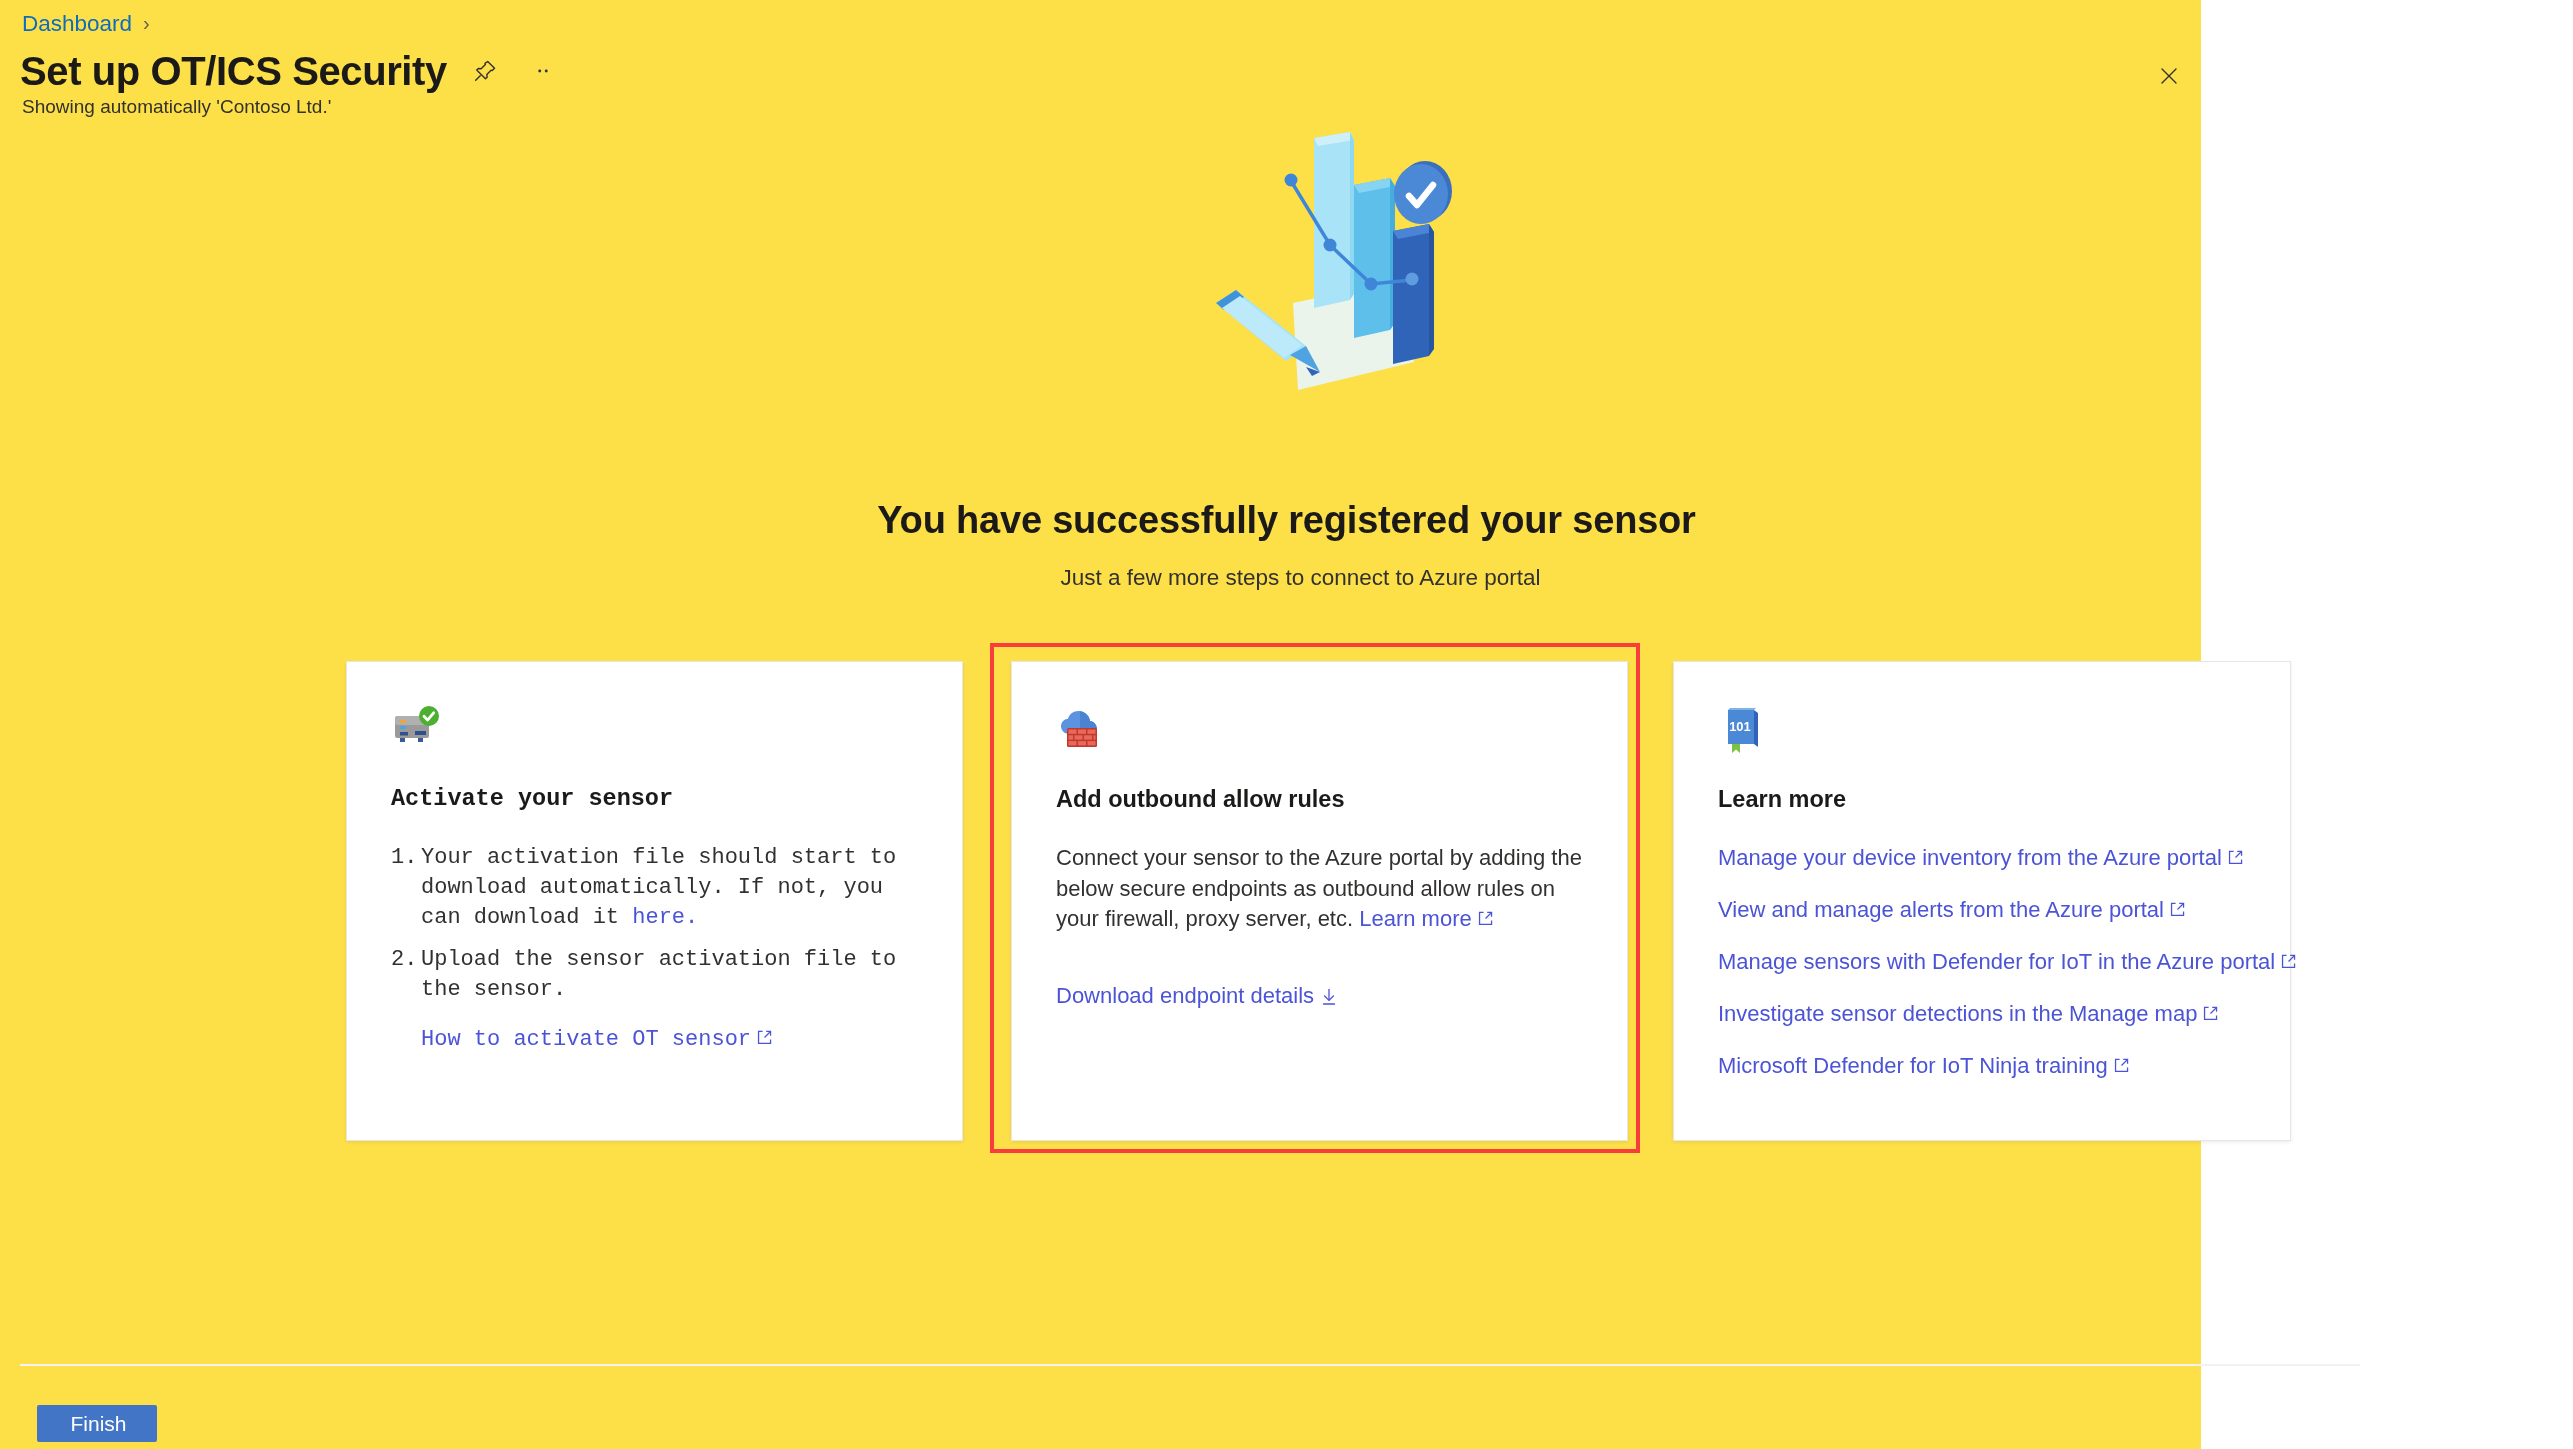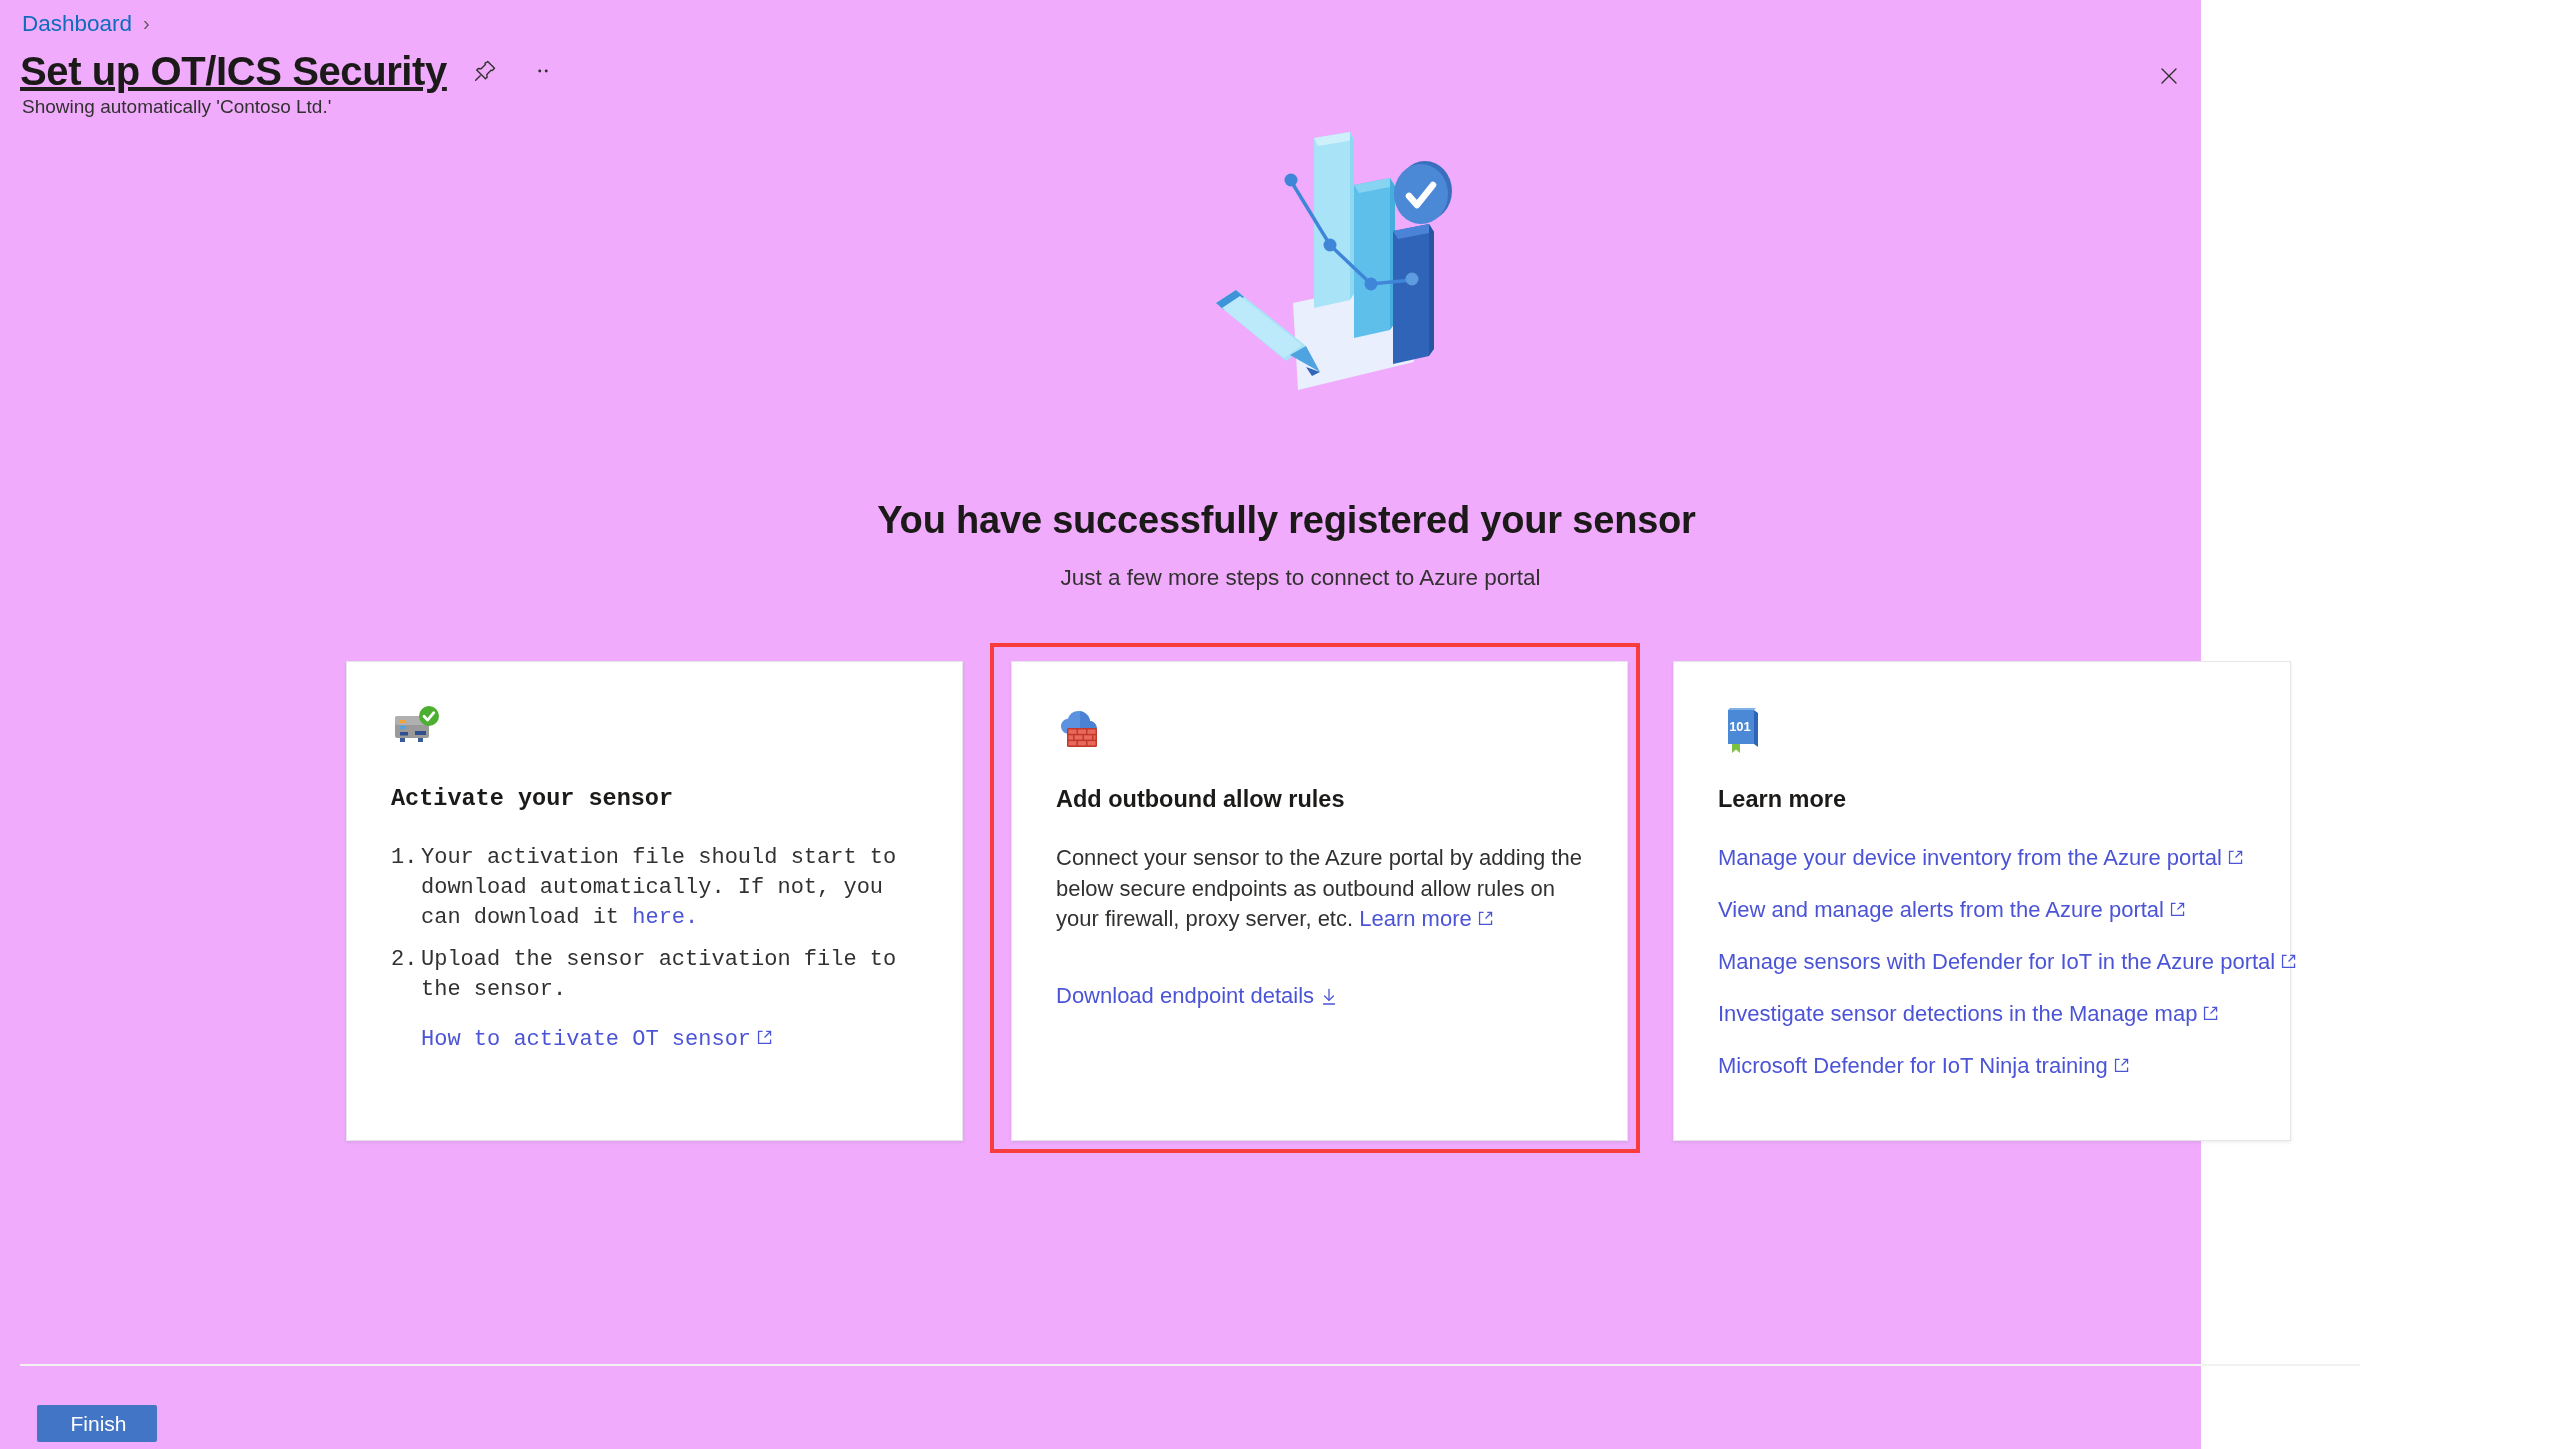--- a/index.html
+++ b/index.html
@@ -4,34 +4,34 @@
 <style>
   * { box-sizing: border-box; }
   html, body {
     margin: 0; padding: 0;
     width: 2573px; height: 1449px;
     background: #ffffff;
     font-family: "Liberation Sans", "DejaVu Sans", sans-serif;
     color: #201f1e;
     overflow: hidden;
   }
-  .page { position: relative; width: 2201px; height: 1449px; background:#f0abfc; }
+  .page { position: relative; width: 2201px; height: 1449px; background:#fde047; }
 
   
   .breadcrumb {
     position: absolute; left: 22px; top: 10px;
     display: flex; align-items: center; gap: 11px;
     font-size: 22.5px; line-height: 28px;
   }
   .breadcrumb .crumb-link { color:#0f6cbd; cursor: pointer; }
   .breadcrumb .crumb-sep { color:#605e5c; font-size: 20px; transform: translateY(-1px); }
 
   .title-row {
     position: absolute; left: 20px; top: 48px;
-    display:flex; align-items: center; gap: 18px; text-decoration: underline;
+    display:flex; align-items: center; gap: 18px;
   }
   .page-title {
     font-size: 40px; font-weight: 600; letter-spacing: -0.4px;
     color:#1b1a19; line-height: 46px; white-space: nowrap;
   }
   .hdr-icon-btn {
     width: 40px; height: 40px; display:flex; align-items:center; justify-content:center;
     cursor:pointer; border-radius:2px;
   }
   .subtitle {

